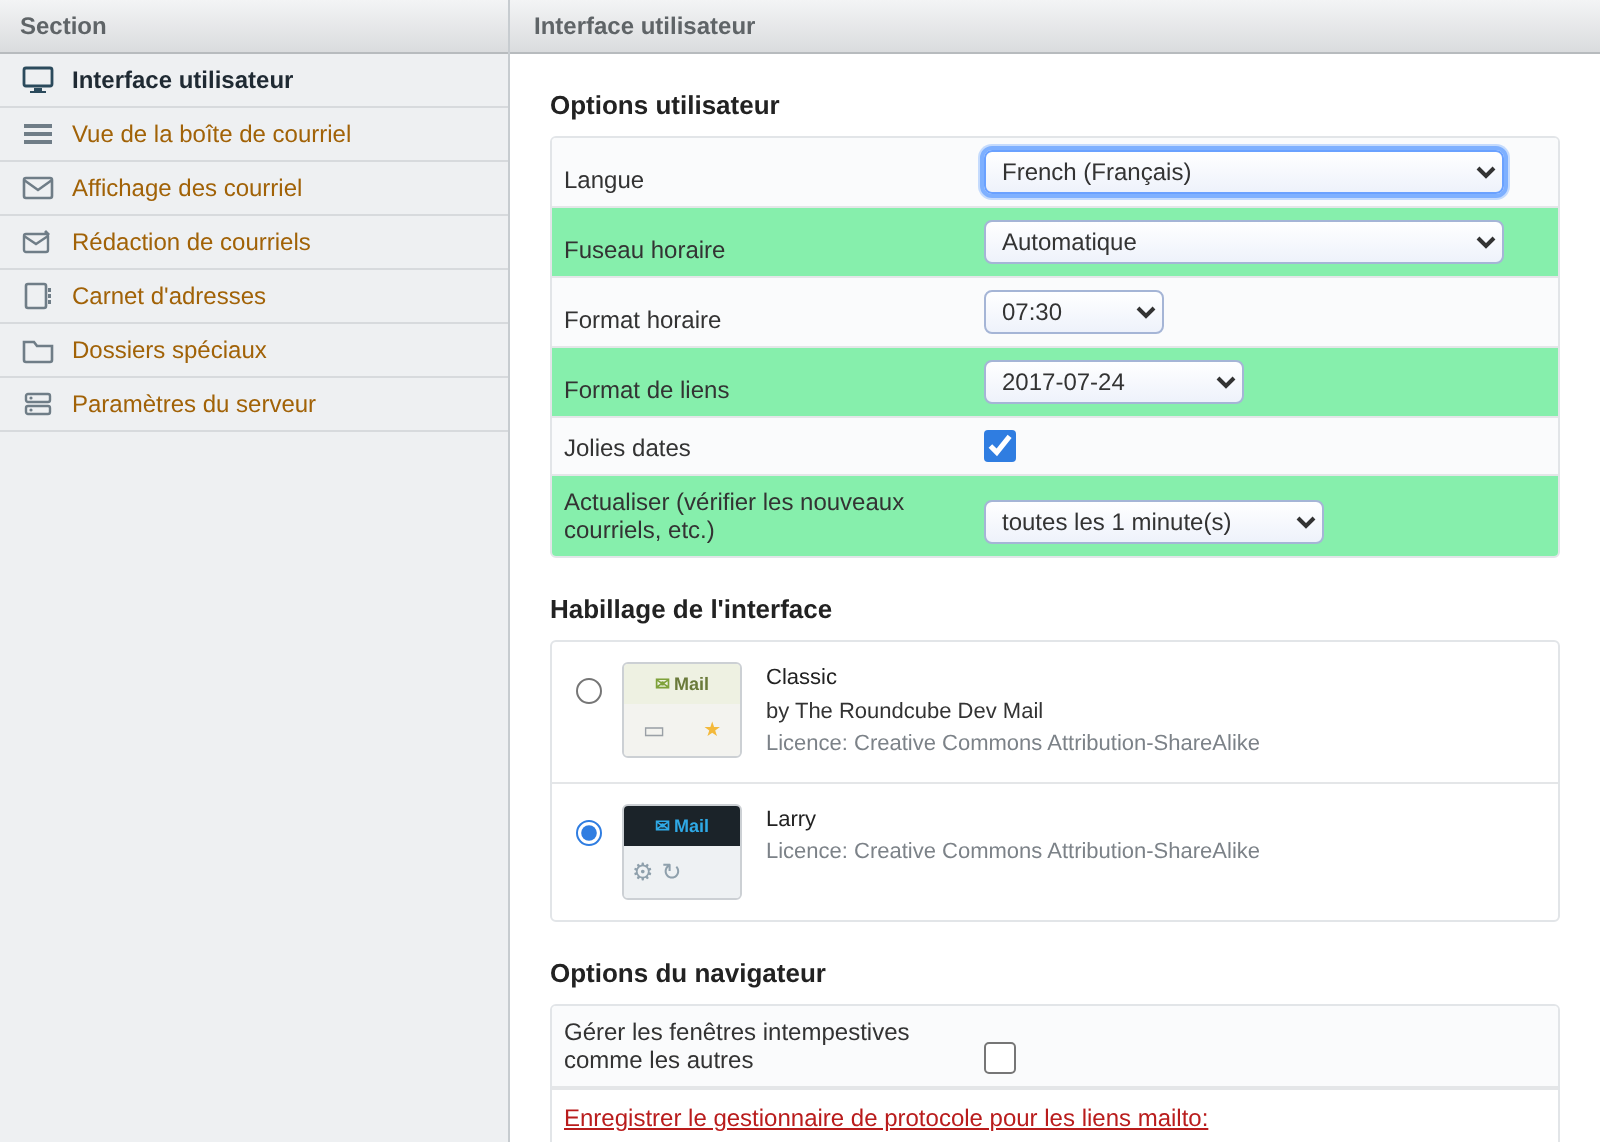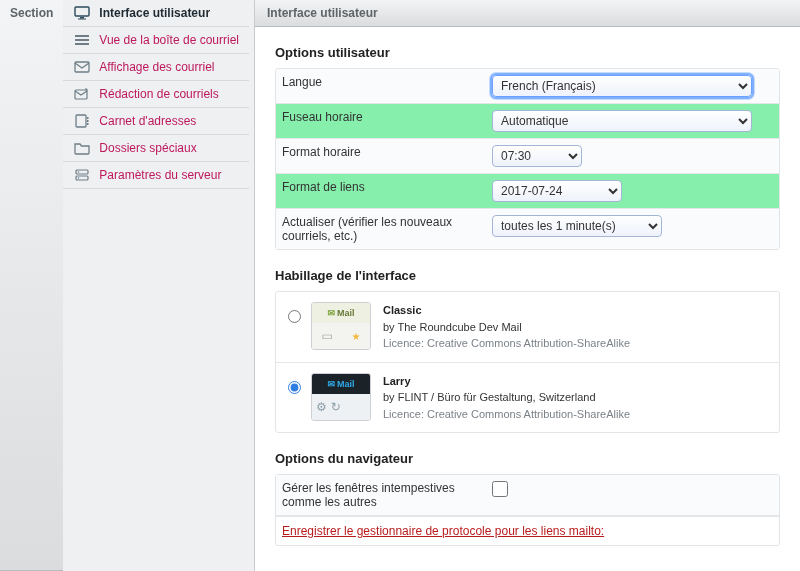--- a/index.html
+++ b/index.html
@@ -1,29 +1,29 @@
 <!DOCTYPE html>
 <html><head>
 <meta charset="utf-8">
 <style>
 *{box-sizing:border-box;margin:0;padding:0;font-family:"Lucida Grande","Segoe UI",Arial,sans-serif}
 body{background:#f0f0f0;font-size:12px;color:#333}
 .app{display:flex;width:800px;height:571px;margin:auto;background:#e8eaec;overflow:hidden}
-.sidebar{width:255px;background:#eef0f2;border-right:1px solid #c7ccd0;display:flex;flex-direction:row}
+.sidebar{width:255px;background:#eef0f2;border-right:1px solid #c7ccd0;display:flex;flex-direction:column}
 .sidebar-header{background:linear-gradient(#f3f4f5,#dadcde);border-bottom:1px solid #b7bbbe;padding:6px 10px;font-weight:bold;color:#5f6467;font-size:12px}
 .sidebar-list{list-style:none;background:#eef0f2}
-.sidebar-item{display:flex;align-items:center;padding:6px 10px;border-bottom:1px solid #d7dadd;color:#be185d;cursor:pointer;font-size:12px}
+.sidebar-item{display:flex;align-items:center;padding:6px 10px;border-bottom:1px solid #d7dadd;color:#a16207;cursor:pointer;font-size:12px}
 .sidebar-item.active{font-weight:bold;color:#1f2a33}
 .sidebar-item .icon{width:18px;height:14px;margin-right:8px;display:inline-flex;align-items:center;justify-content:center;color:#6f7d87}
 .sidebar-item.active .icon{color:#2b4a5c}
 .main{flex:1;display:flex;flex-direction:column;background:#fff;min-width:0}
 .main-header{background:linear-gradient(#f3f4f5,#dadcde);border-bottom:1px solid #b7bbbe;padding:6px 12px;font-weight:bold;color:#5f6467;font-size:12px}
 .content{flex:1;overflow-y:auto;padding:14px 20px}
 h3.section-title{font-size:13px;font-weight:bold;color:#222;margin:4px 0 8px}
-.field-row{display:flex;align-items:flex-start;padding:6px 6px;border-bottom:1px solid #e4e6e8;font-size:12px}
+.field-row{display:flex;align-items:flex-end;padding:6px 6px;border-bottom:1px solid #e4e6e8;font-size:12px}
 .field-row:last-child{border-bottom:none}
 .field-label{width:210px;color:#333}
 .select-wide{width:260px}
 select{font-size:12px;padding:2px 4px;border:1px solid #a5b5d6;border-radius:4px;background:linear-gradient(#fff,#eef2fb);color:#333}
 select.blue-focus{outline:2px solid #7eb0ff;border-color:#6aa1ff;box-shadow:0 0 0 3px rgba(98,160,255,.35)}
 .select-blue-cap{background:linear-gradient(#fff,#eef2fb)}
 .select-blue-cap::-ms-expand{display:none}
 .chk{width:16px;height:16px;accent-color:#2f7de1}
 .group{margin-bottom:18px;border:1px solid #e2e5e8;border-radius:3px;overflow:hidden}
 .group .field-row{background:#86efac}
@@ -32,21 +32,21 @@
 .skin-list .skin-item:last-child{border-bottom:none}
 .skin-radio{margin:8px 10px 0 4px;accent-color:#2f7de1}
 .skin-thumb{width:60px;height:48px;margin-right:12px;border:1px solid #ccd0d4;background:#f5f6f7;border-radius:3px;display:flex;flex-direction:column;overflow:hidden}
 .skin-thumb .tbar{height:20px;display:flex;align-items:center;justify-content:center;font-size:9px;font-weight:bold}
 .skin-thumb.classic .tbar{background:#eef1e2;color:#6a7a3a}
 .skin-thumb.classic .tbody{flex:1;background:#f3f3ef;display:flex;align-items:center;justify-content:space-around}
 .skin-thumb.larry .tbar{background:#1b2329;color:#2fa9e6}
 .skin-thumb.larry .tbody{flex:1;background:#eef1f3;display:flex;align-items:center;justify-content:flex-start;padding:0 4px;gap:4px}
 .star{color:#f3b93b;font-size:10px}
 .skin-meta{font-size:11px;line-height:1.5}
-.skin-name{font-weight:bold;color:#222}
+.skin-name{font-weight:normal;color:#222}
 .skin-license{color:#7c8288}
 .link-row{display:flex;align-items:center;padding:7px 6px;border-top:1px solid #e4e6e8;font-size:12px}
 .link-row a{color:#b91c1c;text-decoration:underline;cursor:pointer}
 .sm-select{min-width:90px}
 .med-select{min-width:130px}
 .ref-select{min-width:170px}
 </style>
 </head>
 <body>
 
@@ -142,20 +142,24 @@
         </div>
         <div class="field-row">
           <div class="field-label">Format horaire</div>
           <select class="sm-select select-blue-cap"><option>07:30</option></select>
         </div>
         <div class="field-row">
           <div class="field-label">Format de liens</div>
           <select class="med-select select-blue-cap"><option>2017-07-24</option></select>
         </div>
         <div class="field-row">
+          <div class="field-label">Jolies dates</div>
+          <input type="checkbox" class="chk" checked="" style="">
+        </div>
+        <div class="field-row">
           <div class="field-label" style="width:210px">Actualiser (vérifier les nouveaux courriels, etc.)</div>
           <select class="ref-select select-blue-cap"><option>toutes les 1 minute(s)</option></select>
         </div>
       </div>
 
       <h3 class="section-title">Habillage de l'interface</h3>
       <div class="group skin-list">
         <div class="skin-item">
           <input type="radio" name="skin" class="skin-radio" style="">
           <div class="skin-thumb classic">
@@ -181,21 +185,20 @@
                 <span style="color:#2fa9e6;margin-right:2px">✉</span>
                 <span>Mail</span>
               </div>
             <div class="tbody">
                 <span style="color:#8fa0ac">⚙</span>
                 <span style="color:#8fa0ac">↻</span>
               </div>
           </div>
           <div class="skin-meta">
             <div class="skin-name">Larry</div>
-            <div>by FLINT / Büro für Gestaltung, Switzerland</div>
             <div class="skin-license">Licence: Creative Commons Attribution-ShareAlike</div>
           </div>
         </div>
       </div>
 
       <h3 class="section-title">Options du navigateur</h3>
       <div class="group">
         <div class="field-row">
           <div class="field-label" style="width:210px">Gérer les fenêtres intempestives comme les autres</div>
           <input type="checkbox" class="chk" style="">

